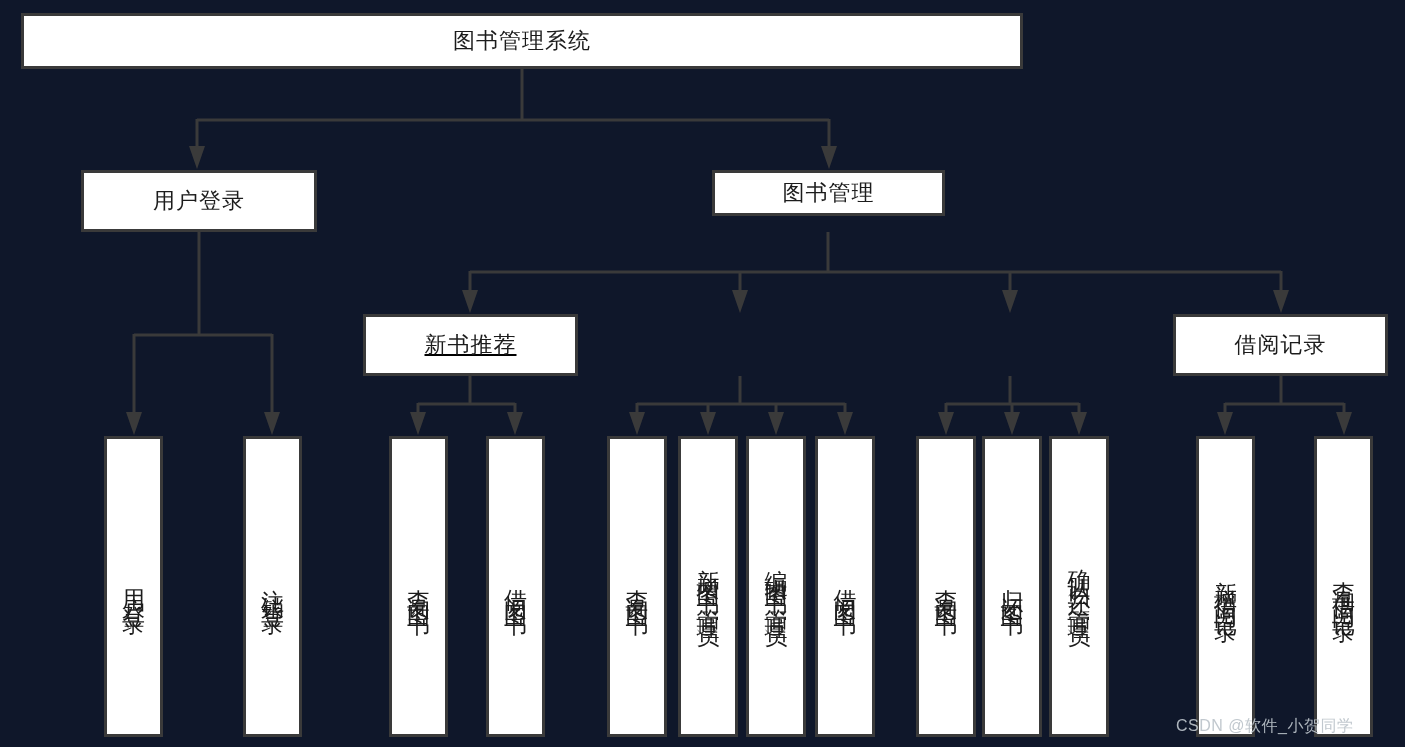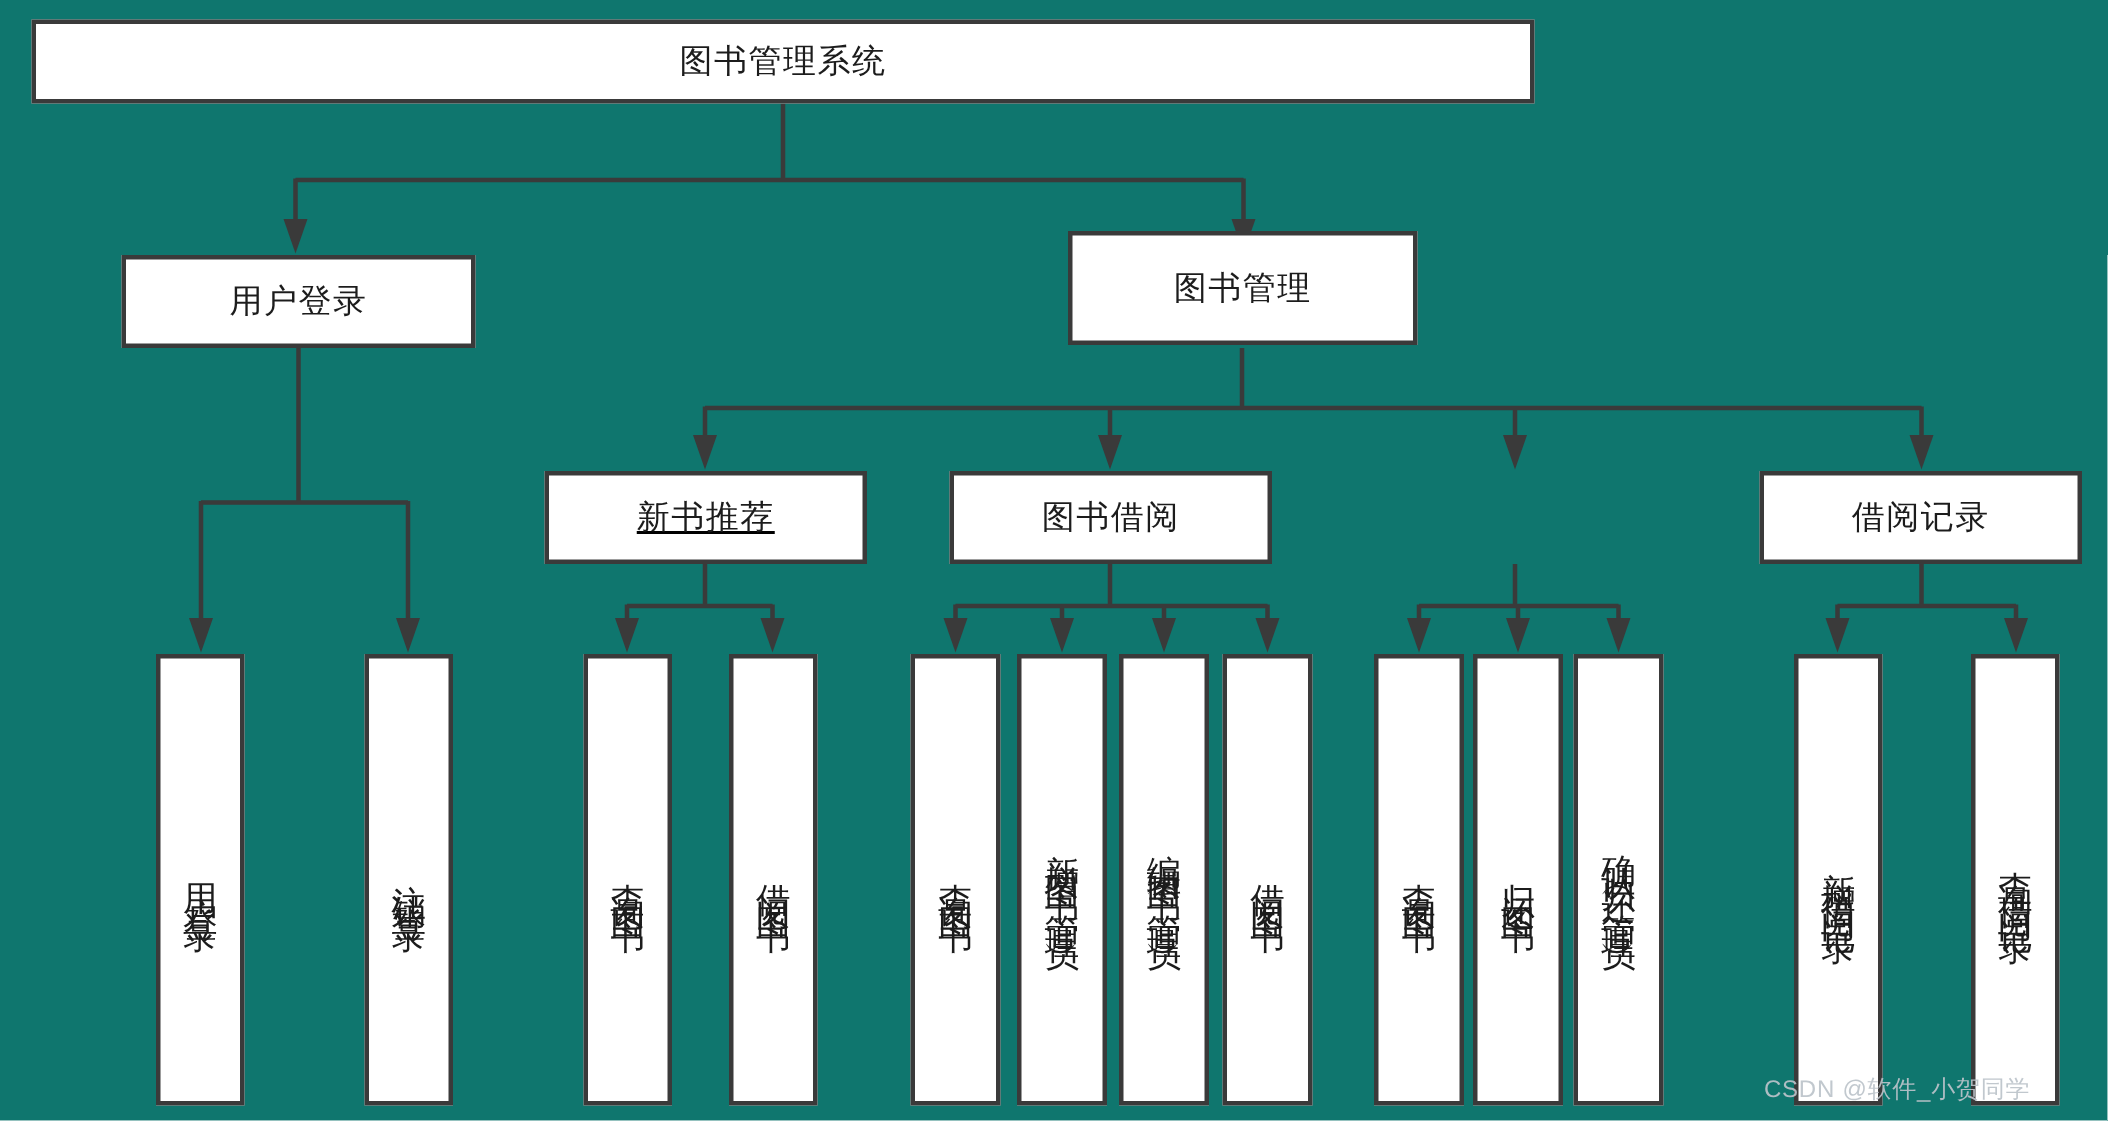--- a/index.html
+++ b/index.html
@@ -5,21 +5,21 @@
   html, body {
     margin: 0;
     padding: 0;
     background: #ffffff;
     font-family: "Liberation Sans", "DejaVu Sans", sans-serif;
   }
   .stage {
     position: relative;
     width: 1405px;
     height: 747px;
-    background: #0f766e;
+    background: #0f172a;
     overflow: hidden;
   }
   svg.edges {
     position: absolute;
     left: 0; top: 0;
     width: 1405px; height: 747px;
     z-index: 1;
   }
   .node {
     position: absolute;
@@ -100,29 +100,26 @@
     </g>
   </svg>
 
   <div class="node" style="left:21px; top:13px; width:1002px; height:56px;">
     <span class="hlabel">图书管理系统</span>
   </div>
 
   <div class="node" style="left:81px; top:170px; width:236px; height:62px;">
     <span class="hlabel">用户登录</span>
   </div>
-  <div class="node" style="left:712px; top:154px; width:233px; height:76px;">
+  <div class="node" style="left:712px; top:170px; width:233px; height:46px;">
     <span class="hlabel">图书管理</span>
   </div>
 
   <div class="node" style="left:363px; top:314px; width:215px; height:62px;text-decoration:underline;">
     <span class="hlabel">新书推荐</span>
-  </div>
-  <div class="node" style="left:633px; top:314px; width:215px; height:62px;">
-    <span class="hlabel">图书借阅</span>
   </div>
   <div class="node" style="left:1173px; top:314px; width:215px; height:62px;">
     <span class="hlabel">借阅记录</span>
   </div>
 
   <div class="node" style="left:104px; top:436px; width:59px; height:301px;">
     <span class="vlabel">用户登录</span>
   </div>
   <div class="node" style="left:243px; top:436px; width:59px; height:301px;">
     <span class="vlabel">注销登录</span>

